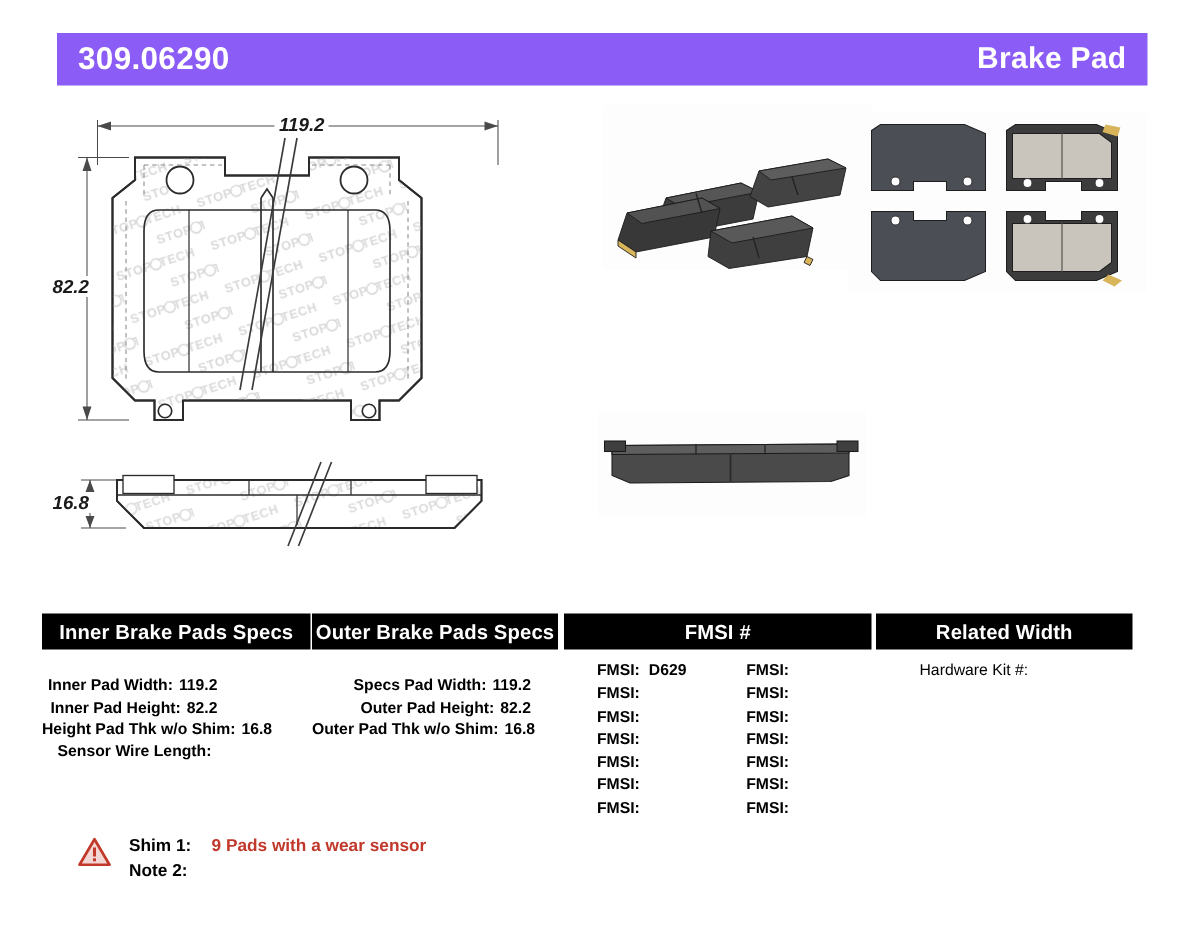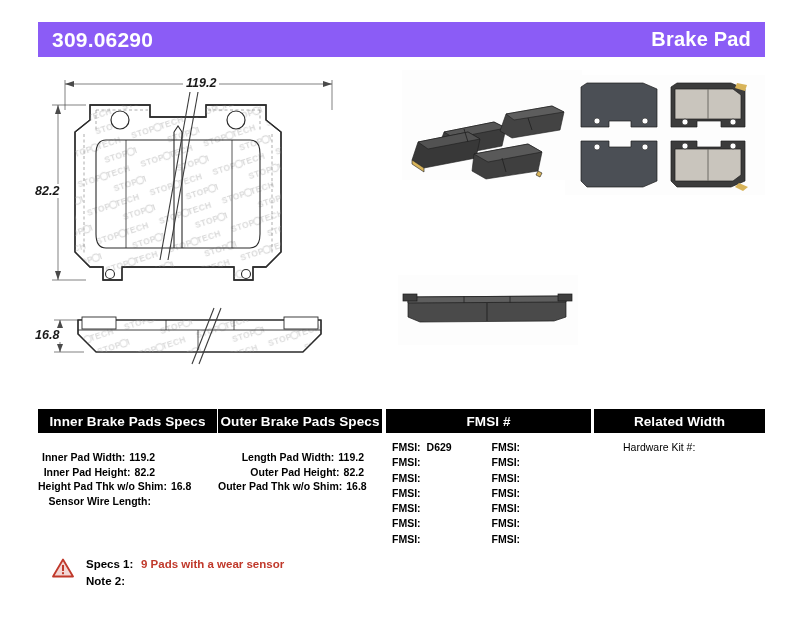--- a/index.html
+++ b/index.html
@@ -59,21 +59,21 @@
     font-size: 12.5px;
     color: #1a1a1a;
     background: #fff;
     padding: 0 3px;
     white-space: nowrap;
   }
 
   
   #spec-table {
     position: absolute;
-    left: 38px; top: 409px;
+    left: 28px; top: 409px;
     width: 727px; height: 140px;
   }
   .tbl-col {
     position: absolute;
     top: 0;
     height: 140px;
   }
   .col-head {
     height: 24px;
     background: #000000;
@@ -97,21 +97,21 @@
     line-height: 14.5px;
     white-space: nowrap;
   }
   .spec-line .spec-val { padding-left: 4px; }
 
   .fmsi-body {
     display: flex;
     padding-top: 7px;
     padding-left: 6px;
   }
-  .fmsi-sub { width: 50%; }
+  .fmsi-sub { width: 50%; margin-left: 16px; }
   .fmsi-line {
     font-size: 10.5px;
     font-weight: bold;
     line-height: 15.3px;
     color: #000;
     white-space: nowrap;
   }
   .fmsi-line .fmsi-val { padding-left: 6px; }
 
   .rel-body {
@@ -351,21 +351,21 @@
         <div class="spec-line">
           <span>Sensor Wire Length:</span><span class="spec-val"></span>
         </div>
       </div>
     </div>
 
     <div class="tbl-col" style="left:180px; width:164px;">
       <div class="col-head">Outer Brake Pads Specs</div>
       <div class="col-body">
         <div class="spec-line" style="padding-right:18px;">
-          <span>Length Pad Width:</span><span class="spec-val">119.2</span>
+          <span>Specs Pad Width:</span><span class="spec-val">119.2</span>
         </div>
         <div class="spec-line" style="padding-right:18px;">
           <span>Outer Pad Height:</span><span class="spec-val">82.2</span>
         </div>
         <div class="spec-line" style="padding-right:18px;">
           <span>Outer Pad Thk w/o Shim:</span><span class="spec-val">16.8</span>
         </div>
       </div>
     </div>
 
@@ -406,21 +406,21 @@
   <div id="notes">
     <span id="warning-icon">
       <svg width="22" height="20" viewBox="0 0 22 20">
         <path d="M11,1.5 L21,18.5 L1,18.5 Z" fill="#f2d7d5" stroke="#c0392b" stroke-width="1.8" stroke-linejoin="round"></path>
         <rect x="10" y="7" width="2" height="6" fill="#c0392b"></rect>
         <rect x="10" y="14.2" width="2" height="2" fill="#c0392b"></rect>
       </svg>
     </span>
     <div>
       <div class="note-row">
-        <span class="note-label">Specs 1:</span>
+        <span class="note-label">Shim 1:</span>
         <span class="note-text">9 Pads with a wear sensor</span>
       </div>
       <div class="note-row">
         <span class="note-label">Note 2:</span>
         <span class="note-text"></span>
       </div>
     </div>
   </div>
 
 </div>

